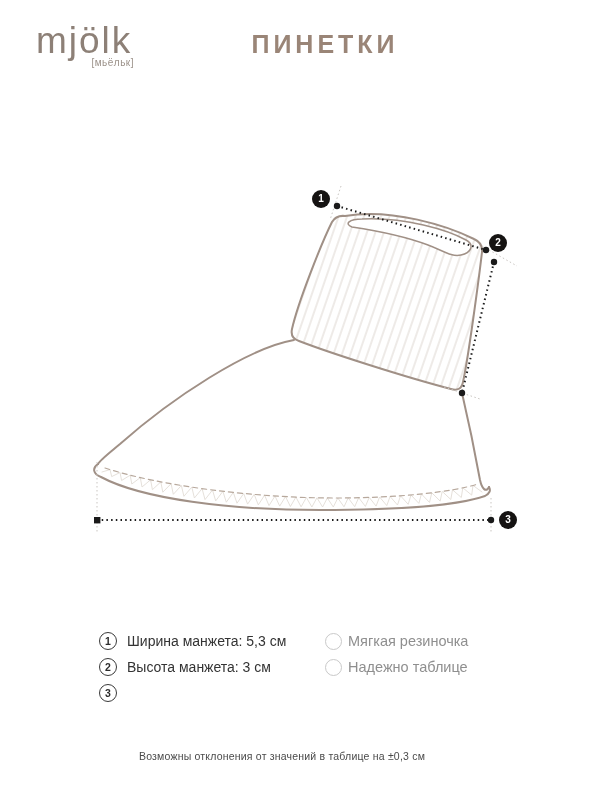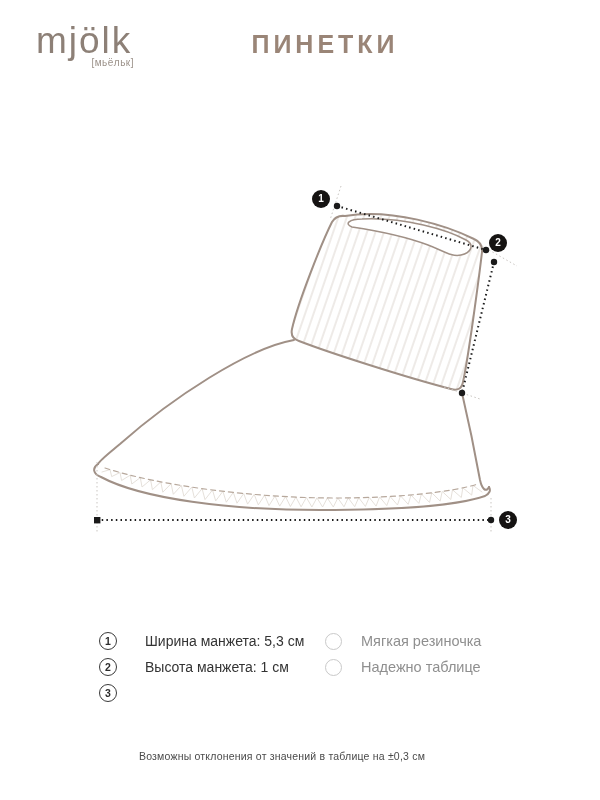--- a/index.html
+++ b/index.html
@@ -31,26 +31,26 @@
   .legend{position:absolute;top:632px;left:0;width:600px;}
   .col{position:absolute;top:0;}
   .col-measure{left:99px;}
   .col-features{left:325px;}
   .row{display:flex;align-items:center;height:18px;margin-bottom:8px;}
   .num-circle{
     width:16px;height:16px;border:1.4px solid #3a3a3a;border-radius:50%;
     color:#2c2c2c;font-size:10.5px;font-weight:700;
     display:flex;align-items:center;justify-content:center;flex:0 0 auto;line-height:1;
   }
-  .measure-label{margin-left:28px;font-size:14px;color:#333333;white-space:nowrap;}
+  .measure-label{margin-left:10px;font-size:14px;color:#333333;white-space:nowrap;}
   .feature-circle{
     width:15px;height:15px;border:1.5px solid #c9c9c9;border-radius:50%;
     background:#fff;flex:0 0 auto;
   }
-  .feature-label{margin-left:19px;font-size:14.5px;color:#8f8f8f;white-space:nowrap;}
+  .feature-label{margin-left:6px;font-size:14.5px;color:#8f8f8f;white-space:nowrap;}
   
   .footnote{
     position:absolute;top:750px;left:0;width:564px;text-align:center;
     font-size:10.5px;color:#4a4a4a;letter-spacing:.2px;
   }
 </style>
 </head>
 <body>
 
 <div class="page">
@@ -119,21 +119,21 @@
   </div>
 
   <div class="legend">
     <div class="col col-measure">
       <div class="row">
         <span class="num-circle">1</span>
         <span class="measure-label">Ширина манжета: 5,3 см</span>
       </div>
       <div class="row">
         <span class="num-circle">2</span>
-        <span class="measure-label">Высота манжета: 1 см</span>
+        <span class="measure-label">Высота манжета: 3 см</span>
       </div>
       <div class="row">
         <span class="num-circle">3</span>
       </div>
     </div>
     <div class="col col-features">
       <div class="row">
         <span class="feature-circle"></span>
         <span class="feature-label">Мягкая резиночка</span>
       </div>

